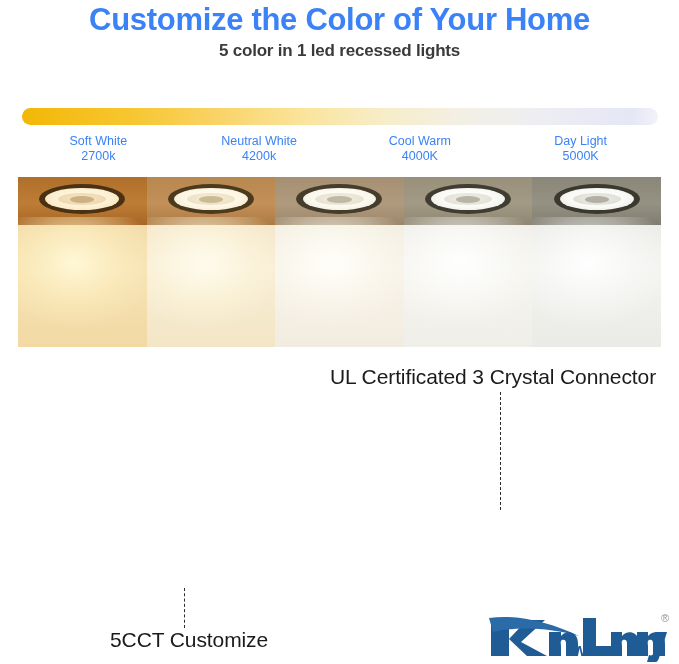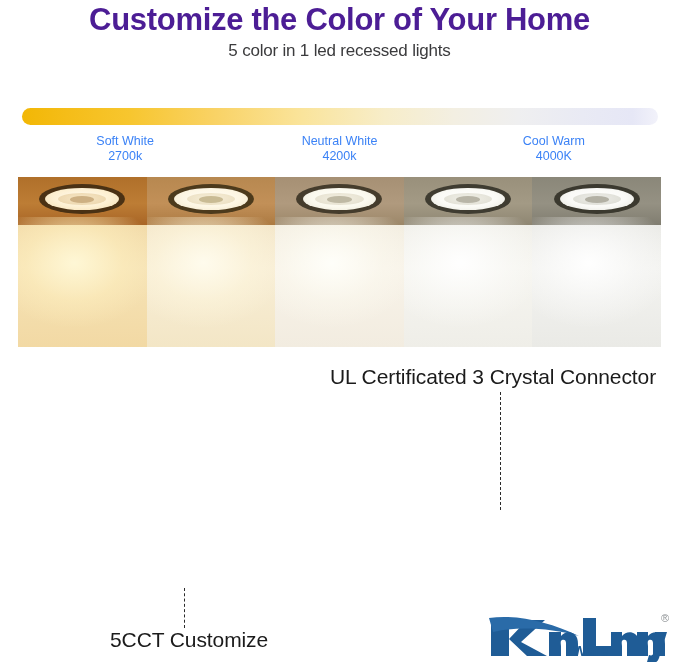--- a/index.html
+++ b/index.html
@@ -13,28 +13,28 @@
   }
   .stage{position:absolute;left:0;top:0;width:679px;height:664px;}
 
   
   .title{
     position:absolute;left:0;top:2px;width:679px;
     text-align:center;
     font-size:31px;
     font-weight:bold;
     letter-spacing:-0.3px;
-    color:#4c1d95;
+    color:#3b82f6;
     white-space:nowrap;
   }
   .subtitle{
     position:absolute;left:0;top:41px;width:679px;
     text-align:center;
     font-size:17px;
-    font-weight:normal;
+    font-weight:bold;
     color:#3b3b3d;
     letter-spacing:-0.2px;
     white-space:nowrap;
   }
 
   
   .cct-bar{
     position:absolute;left:22px;top:108px;
     width:636px;height:17px;
     border-radius:9px;
@@ -160,20 +160,24 @@
       <span class="kv">2700k</span>
     </div>
     <div class="cct-label">
       <span class="nm">Neutral White</span>
       <span class="kv">4200k</span>
     </div>
     <div class="cct-label">
       <span class="nm">Cool Warm</span>
       <span class="kv">4000K</span>
     </div>
+    <div class="cct-label">
+      <span class="nm">Day Light</span>
+      <span class="kv">5000K</span>
+    </div>
   </div>
 
   <div class="strip">
 
     <div class="panel">
       <div class="ceiling" style="background:linear-gradient(180deg,#b0702a 0%,#bd7d35 55%,#a86526 100%);"></div>
       <div class="wall" style="background:linear-gradient(180deg,#f2dba9 0%,#f6e3b6 35%,#f2d9a4 100%);"></div>
       <div class="glow" style="background:radial-gradient(ellipse 70% 62% at 45% 34%, rgba(255,248,215,.95) 0%, rgba(253,238,190,.55) 45%, rgba(250,226,160,0) 78%);"></div>
       <div class="trim">
         <div class="ring-outer" style="background:#4a3114;"></div>

